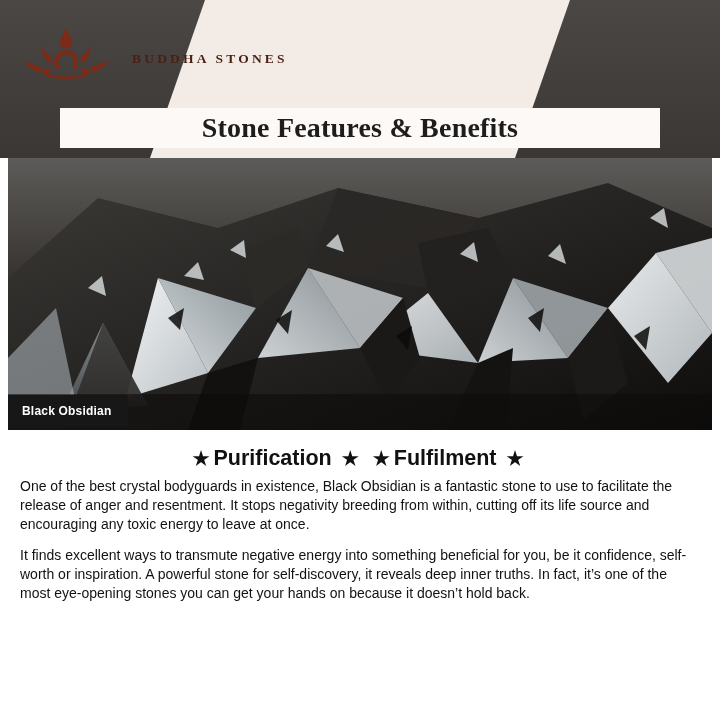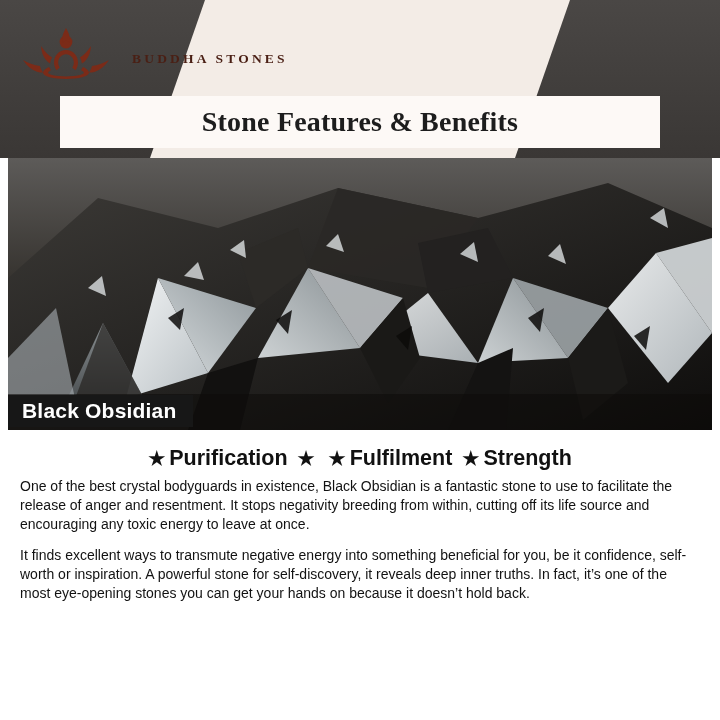--- a/index.html
+++ b/index.html
@@ -57,22 +57,22 @@
     font-size: 13.5px;
     letter-spacing: 3.2px;
     color: #4a1f14;
     font-weight: 700;
     font-family: "Liberation Serif", serif;
   }
   .title-bar {
     position: absolute;
     left: 60px;
     right: 60px;
-    top: 96px;
-    height: 52px;
+    top: 108px;
+    height: 40px;
     background: #fdf9f6;
     display: flex;
     align-items: center;
     justify-content: center;
   }
   .title-bar .title {
     font-family: "Liberation Serif", serif;
     font-size: 28px;
     font-weight: 700;
     color: #1d1d1d;
@@ -94,21 +94,21 @@
   .caption-tag {
     position: absolute;
     left: 8px;
     top: 395px;
     height: 32px;
     padding: 0 16px 0 14px;
     background: #171717;
     color: #ffffff;
     display: flex;
     align-items: center;
-    font-size: 21px;
+    font-size: 12px;
     font-weight: 700;
     letter-spacing: 0.2px;
   }
 
   
   .content {
     position: absolute;
     left: 8px;
     top: 430px;
     width: 704px;
@@ -283,21 +283,20 @@
       </span>
       <span class="kw">
         <span class="star">★</span>
       </span>
       <span class="kw">
         <span class="star">★</span>
         <span>Fulfilment</span>
       </span>
       <span class="kw">
         <span class="star">★</span>
-        <span>Strength</span>
       </span>
     </div>
 
     <p class="para">One of the best crystal bodyguards in existence, Black Obsidian is a fantastic stone to use to facilitate the release of anger and resentment. It stops negativity breeding from within, cutting off its life source and encouraging any toxic energy to leave at once.</p>
     <p class="para">It finds excellent ways to transmute negative energy into something beneficial for you, be it confidence, self-worth or inspiration. A powerful stone for self-discovery, it reveals deep inner truths. In fact, it’s one of the most eye-opening stones you can get your hands on because it doesn’t hold back.</p>
   </div>
 
   <div class="edge-left"></div>
   <div class="edge-right"></div>
   <div class="edge-bottom"></div>

